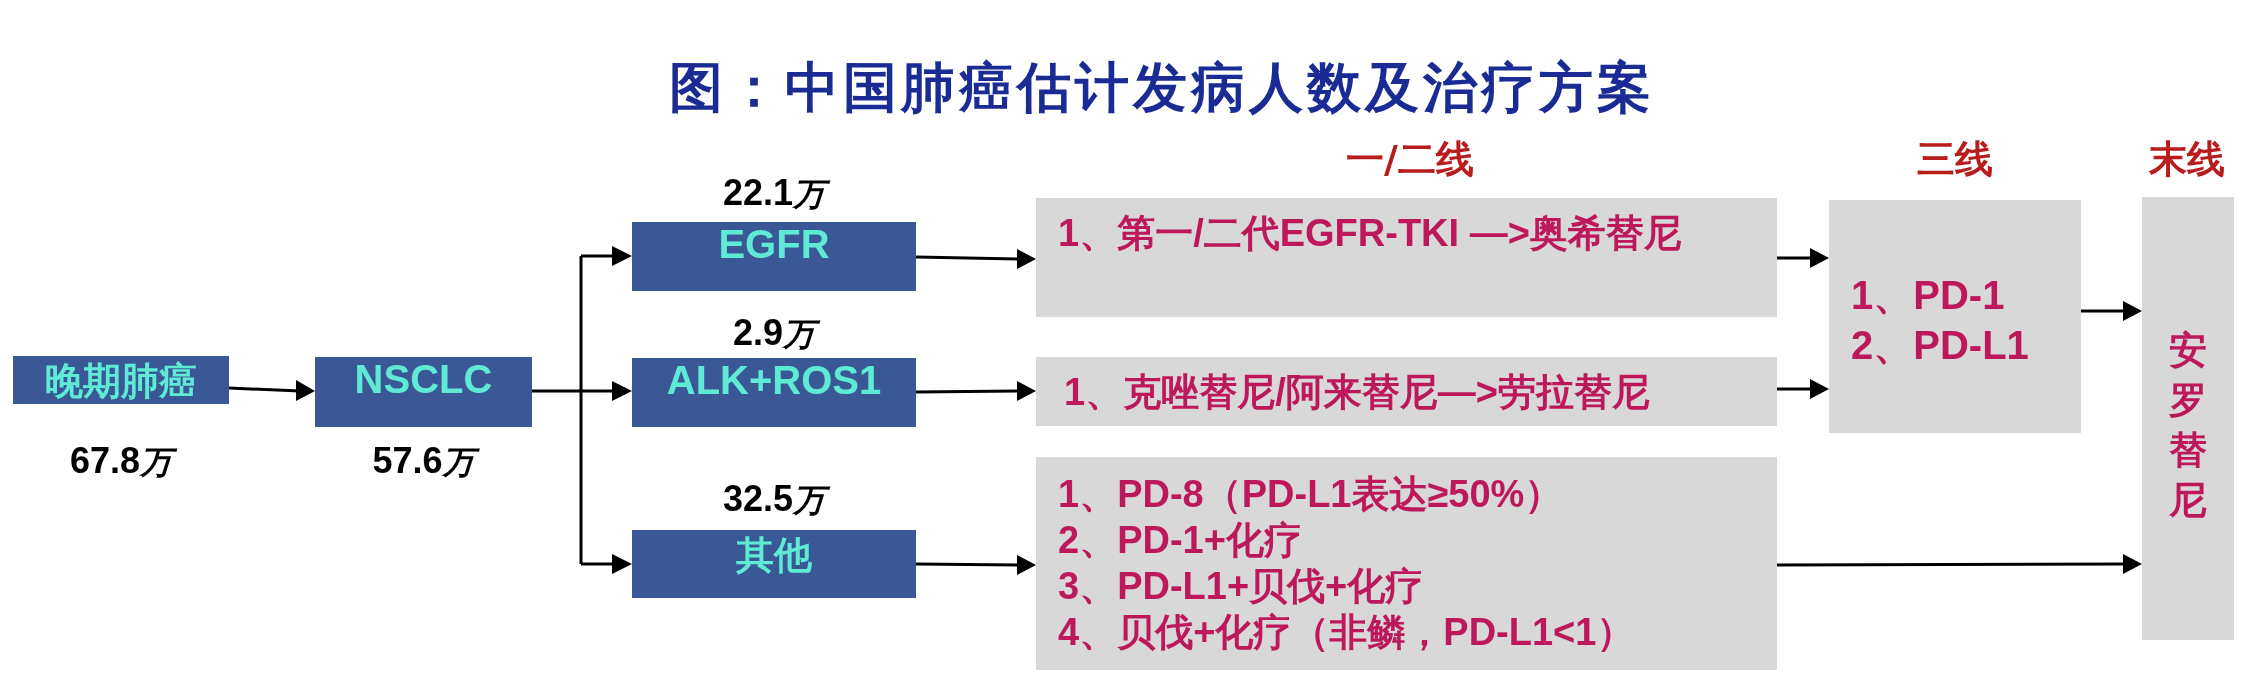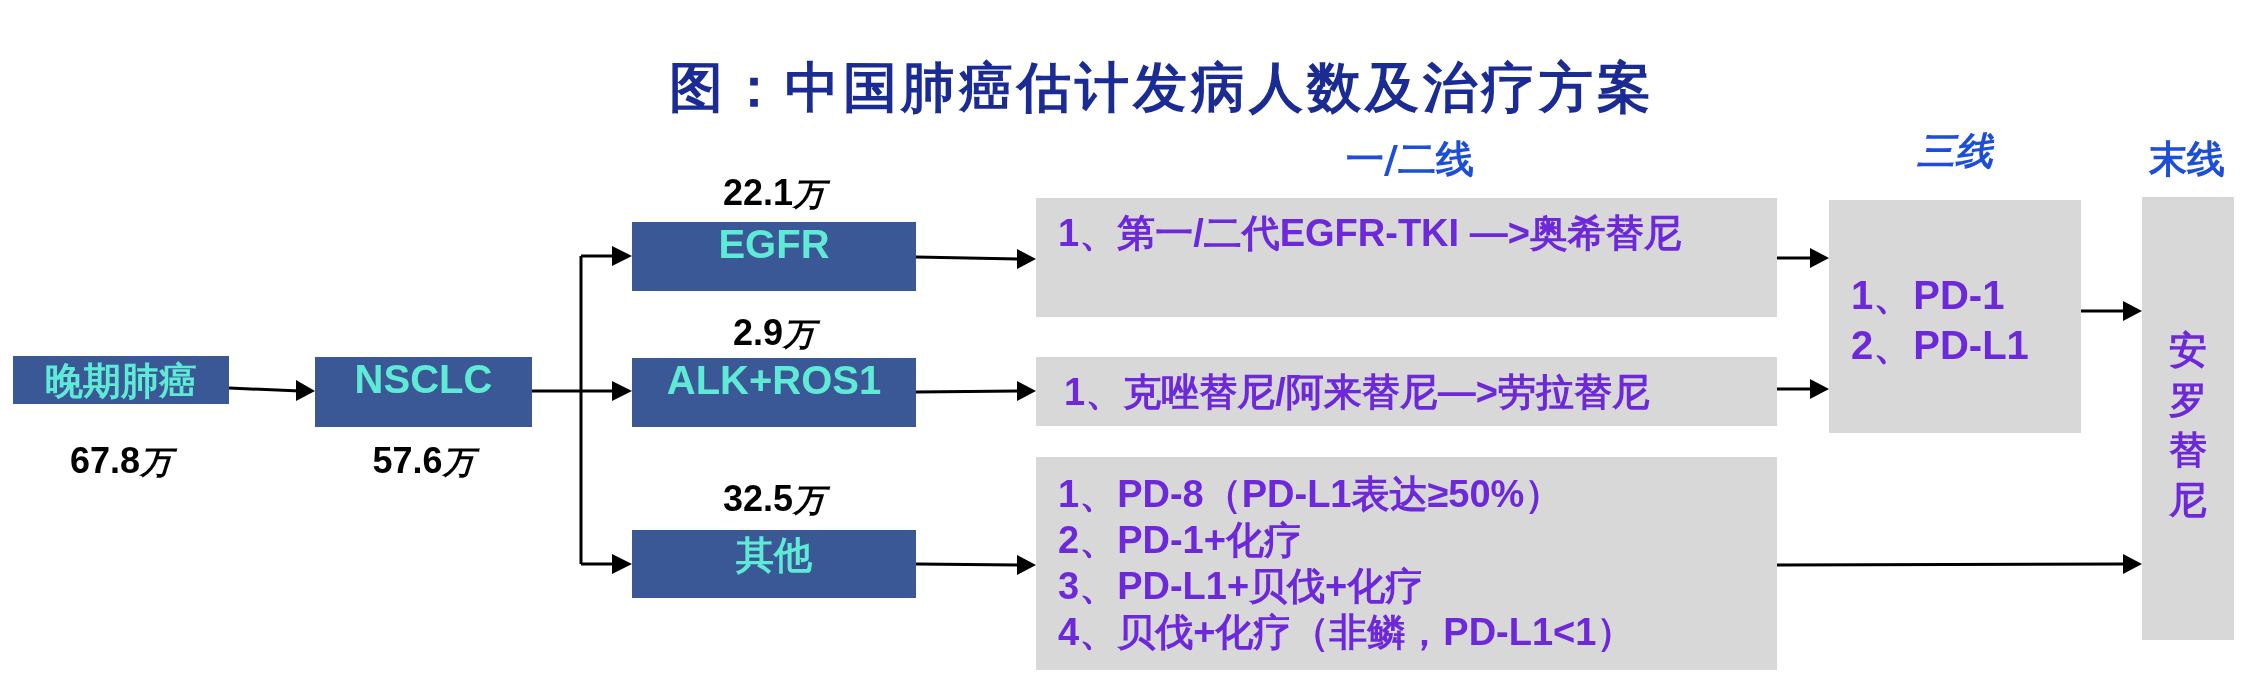--- a/index.html
+++ b/index.html
@@ -6,34 +6,34 @@
   body { width:2244px; height:676px; position:relative; overflow:hidden;
          font-family:"DejaVu Sans", "Liberation Sans", sans-serif; }
   .abs { position:absolute; }
   .title { left:0; width:2244px; top:52px; text-align:center; font-size:54px; font-weight:bold;
            color:#1a2b94; font-family:"DejaVu Serif", serif; letter-spacing:4px; padding-left:80px; box-sizing:border-box; }
   .bluebox { background:#3a5896; color:#5eead4; display:flex; align-items:flex-start; justify-content:center;
              font-weight:bold; font-family:"Liberation Sans", sans-serif; font-size:40px; }
   .bluebox.cn { font-family:"DejaVu Serif", serif; font-size:38px; font-weight:bold; }
   .count { font-family:"Liberation Sans", sans-serif; font-weight:bold; font-size:36px; color:#000000; text-align:center; }
   .count .unit { font-family:"DejaVu Serif", serif; font-style:italic; font-size:32px; }
-  .graybox { background:#d8d8d8; color:#6d28d9; box-sizing:border-box; }
+  .graybox { background:#d8d8d8; color:#be185d; box-sizing:border-box; }
   .gline { font-family:"Liberation Sans", "DejaVu Sans", sans-serif; font-weight:bold; font-size:38px; line-height:46px; white-space:nowrap; }
-  .hdr { font-family:"DejaVu Serif", serif; font-weight:bold; font-size:38px; color:#1d4ed8; text-align:center; }
+  .hdr { font-family:"DejaVu Serif", serif; font-weight:bold; font-size:38px; color:#b91c1c; text-align:center; }
   .vert { display:flex; flex-direction:column; align-items:center; justify-content:flex-start;
           font-family:"DejaVu Serif", serif; font-weight:bold; font-size:38px; line-height:50px; }
   svg.arrows { position:absolute; left:0; top:0; }
 </style>
 </head>
 <body>
 
 <div class="abs title">图：中国肺癌估计发病人数及治疗方案</div>
 
 <div class="abs hdr" style="left:1300px;top:134px;width:220px;">一/二线</div>
-<div class="abs hdr" style="left:1880px;top:126px;width:150px;font-style:italic;">三线</div>
+<div class="abs hdr" style="left:1880px;top:134px;width:150px;">三线</div>
 <div class="abs hdr" style="left:2130px;top:134px;width:114px;">末线</div>
 
 <svg class="arrows" width="2244" height="676">
   <defs>
     <marker id="ah" markerWidth="10" markerHeight="10" refX="9" refY="5" orient="auto" markerUnits="userSpaceOnUse" viewBox="0 0 10 10">
       <path d="M0,0 L10,5 L0,10 z" fill="#000"></path>
     </marker>
   </defs>
   <g stroke="#000" stroke-width="3" fill="none">
 

